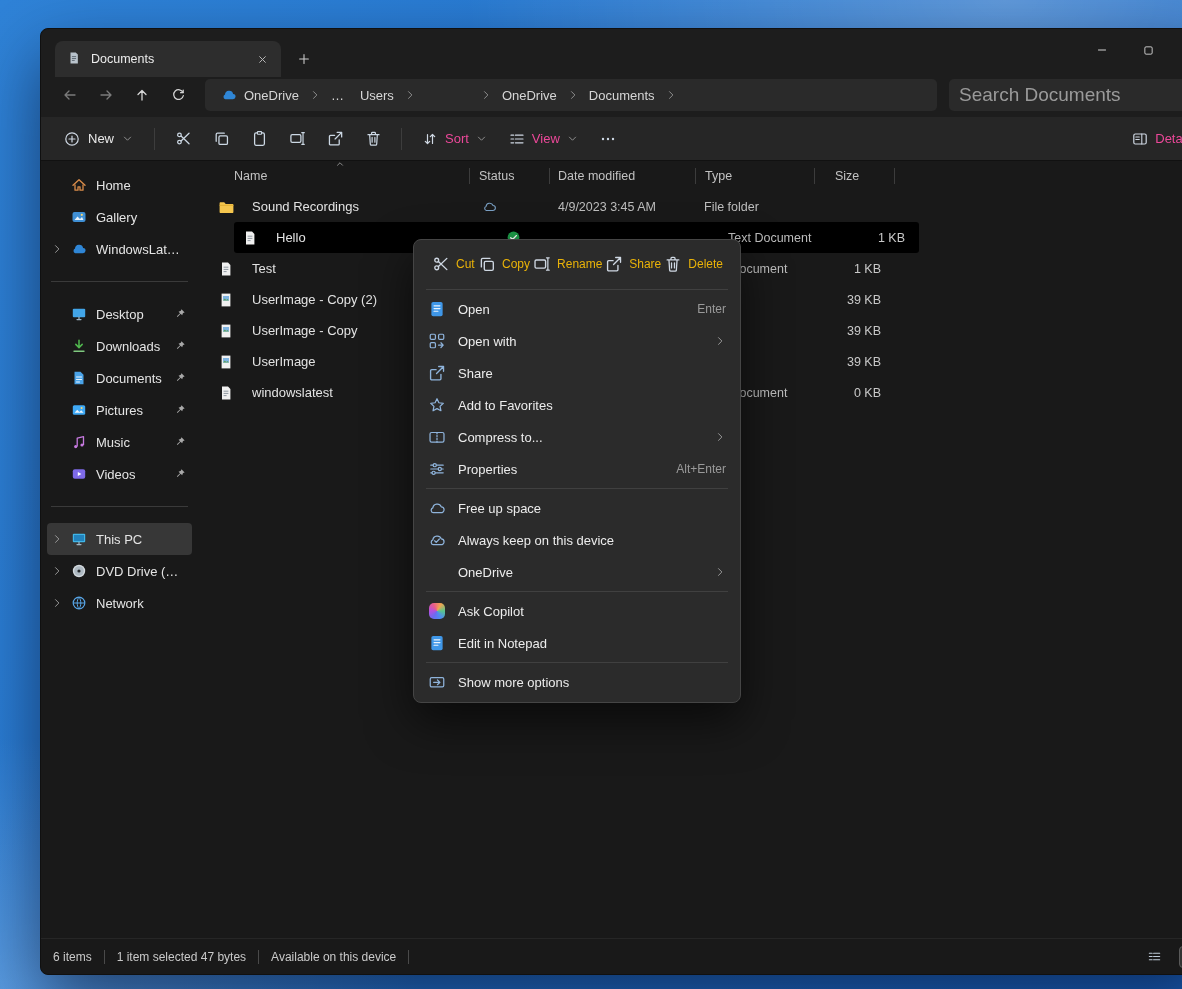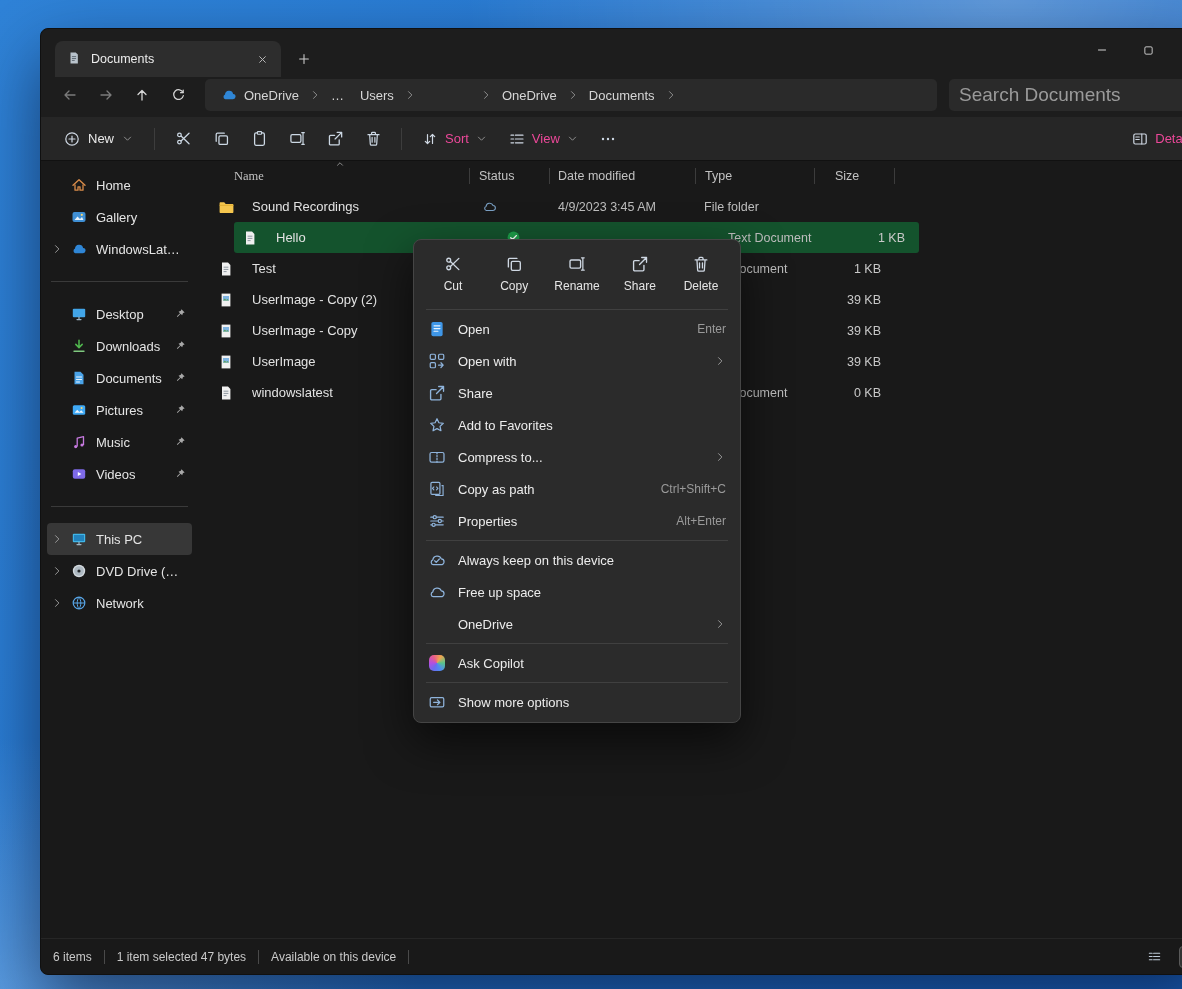--- a/index.html
+++ b/index.html
@@ -62,41 +62,41 @@
   .s-chev { position:absolute; left:4px; top:50%; transform:translateY(-50%); color:#9a9a9a; display:flex; }
   .s-ic { width:16px; height:16px; flex:none; display:flex; }
   .s-label { flex:1; white-space:nowrap; overflow:hidden; text-overflow:ellipsis; color:#e4e4e4; font-size:13px; }
   .pin { color:#a8a8a8; display:flex; flex:none; }
   .side-sep { height:1px; background:#3a3a3a; margin:16px 10px; }
   
   .filearea { flex:1; min-width:0; position:relative; }
   .cols { display:flex; height:30px; margin-left:12px; width:685px; align-items:center; color:#c2c2c2; font-size:12.5px; }
   .col { position:relative; height:100%; display:flex; align-items:center; }
   .col::after { content:''; position:absolute; right:0; top:7px; bottom:7px; width:1px; background:#3c3c3c; }
-  .col-name   { width:260px; padding-left:24px;font-family:Liberation Serif, serif; }
+  .col-name   { width:260px; padding-left:24px; }
   .col-status { width:80px;  padding-left:9px; }
   .col-date   { width:146px; padding-left:8px; }
   .col-type   { width:119px; padding-left:9px; }
   .col-size   { width:80px;  padding-left:20px; }
   .sortcaret { position:absolute; left:50%; top:-2px; transform:translateX(-50%); color:#9a9a9a; display:flex; }
   .row { display:flex; height:31px; margin-left:12px; width:685px; align-items:center; border-radius:3px; color:#e2e2e2; }
-  .row.selected { background:#14532d;margin-left:36px; }
+  .row.selected { background:#000000;margin-left:36px; }
   .c-name { width:260px; display:flex; align-items:center; gap:18px; padding-left:8px; white-space:nowrap; overflow:hidden; }
   .c-status { width:80px; padding-left:12px; display:flex; align-items:center; }
   .c-date { width:146px; padding-left:8px; color:#bdbdbd; font-size:12.5px; white-space:nowrap; overflow:hidden; }
   .c-type { width:119px; padding-left:8px; color:#bdbdbd; font-size:12.5px; white-space:nowrap; overflow:hidden; }
   .c-size { width:80px; padding-right:14px; text-align:right; color:#c9c9c9; font-size:12.5px; }
   .f-ic { width:16px; height:16px; flex:none; display:flex; }
   
   .menu { position:absolute; left:372px; top:210px; width:328px; z-index:30;
     background:#2b2b2b; border:1px solid #454545; border-radius:8px;
     box-shadow:0 18px 46px rgba(0,0,0,.6); padding:4px; }
   .menu-quick { display:flex; justify-content:space-between; padding:7px 12px 9px; }
-  .mq { min-width:46px; display:flex; flex-direction:column; align-items:center; gap:6px;
-    font-size:12px; color:#e5e5e5; padding:4px 2px; border-radius:5px; }
+  .mq { min-width:46px; display:flex; flex-direction:row; align-items:center; gap:6px;
+    font-size:12px; color:#eab308; padding:4px 2px; border-radius:5px; }
   .mq-ic { width:18px; height:18px; display:flex; color:#cfd8e3; }
   .msep { height:1px; background:#404040; margin:3px 8px; }
   .mitem { height:32px; display:flex; align-items:center; gap:12px; padding:0 10px; border-radius:4px; font-size:13px; }
   .m-ic { width:18px; height:18px; flex:none; display:flex; color:#8fb4dc; }
   .m-label { flex:1; color:#ececec; white-space:nowrap; }
   .m-short { color:#9a9a9a; font-size:12px; }
   .m-arrow { color:#9a9a9a; display:flex; }
   .copilot-ic { width:16px; height:16px; border-radius:5px; margin:1px;
     background:conic-gradient(from 210deg at 50% 50%, #6b6bf0, #b44fe0, #e85c8a, #f0a44f, #58c48a, #4f8df0, #6b6bf0); }
   
@@ -756,75 +756,73 @@
       <span class="m-label">Compress to...</span>
       <span class="m-arrow">
           <svg viewBox="0 0 16 16" width="12" height="12">
             <path d="M6 3.5l4.5 4.5L6 12.5" stroke="currentColor" stroke-width="1.3" fill="none" stroke-linecap="round" stroke-linejoin="round"></path>
           </svg>
         </span>
     </div>
     <div class="mitem">
       <span class="m-ic">
           <svg viewBox="0 0 16 16">
-            <rect x="2.6" y="2.2" width="8" height="10.6" rx="1" stroke="currentColor" stroke-width="1.1" fill="none"></rect>
-            <path d="M5.2 6.2L4 7.5l1.2 1.3M7.6 6.2l1.2 1.3-1.2 1.3" stroke="currentColor" stroke-width="1" fill="none" stroke-linecap="round" stroke-linejoin="round"></path>
-            <path d="M12.4 5h1v8.8H6.8" stroke="currentColor" stroke-width="1" fill="none" stroke-linecap="round"></path>
-          </svg>
-        </span>
-      <span class="m-label">Copy as path</span>
-      <span class="m-short">Ctrl+Shift+C</span>
-    </div>
-    <div class="mitem">
-      <span class="m-ic">
-          <svg viewBox="0 0 16 16">
             <path d="M2.5 4.6h11M2.5 8h11M2.5 11.4h11" stroke="currentColor" stroke-width="1.1" fill="none" stroke-linecap="round"></path>
             <circle cx="6" cy="4.6" r="1.4" fill="#2b2b2b" stroke="currentColor" stroke-width="1.1"></circle>
             <circle cx="10.5" cy="8" r="1.4" fill="#2b2b2b" stroke="currentColor" stroke-width="1.1"></circle>
             <circle cx="5" cy="11.4" r="1.4" fill="#2b2b2b" stroke="currentColor" stroke-width="1.1"></circle>
           </svg>
         </span>
       <span class="m-label">Properties</span>
       <span class="m-short">Alt+Enter</span>
     </div>
     <div class="msep"></div>
 
     <div class="mitem">
       <span class="m-ic">
           <svg viewBox="0 0 16 16">
             <path d="M4.6 12.2h6.9a2.6 2.6 0 0 0 .3-5.2 3.9 3.9 0 0 0-7.5.9 2.25 2.25 0 0 0 .3 4.3z" stroke="currentColor" stroke-width="1.1" fill="none" stroke-linejoin="round"></path>
+          </svg>
+        </span>
+      <span class="m-label">Free up space</span>
+    </div>
+    <div class="mitem">
+      <span class="m-ic">
+          <svg viewBox="0 0 16 16">
+            <path d="M4.6 12.2h6.9a2.6 2.6 0 0 0 .3-5.2 3.9 3.9 0 0 0-7.5.9 2.25 2.25 0 0 0 .3 4.3z" stroke="currentColor" stroke-width="1.1" fill="none" stroke-linejoin="round"></path>
             <path d="M5.9 8.7l1.4 1.4 2.8-3" stroke="currentColor" stroke-width="1.1" fill="none" stroke-linecap="round" stroke-linejoin="round"></path>
           </svg>
         </span>
       <span class="m-label">Always keep on this device</span>
-    </div>
-    <div class="mitem">
-      <span class="m-ic">
-          <svg viewBox="0 0 16 16">
-            <path d="M4.6 12.2h6.9a2.6 2.6 0 0 0 .3-5.2 3.9 3.9 0 0 0-7.5.9 2.25 2.25 0 0 0 .3 4.3z" stroke="currentColor" stroke-width="1.1" fill="none" stroke-linejoin="round"></path>
-          </svg>
-        </span>
-      <span class="m-label">Free up space</span>
     </div>
     <div class="mitem">
       <span class="m-ic"></span>
       <span class="m-label">OneDrive</span>
       <span class="m-arrow">
           <svg viewBox="0 0 16 16" width="12" height="12">
             <path d="M6 3.5l4.5 4.5L6 12.5" stroke="currentColor" stroke-width="1.3" fill="none" stroke-linecap="round" stroke-linejoin="round"></path>
           </svg>
         </span>
     </div>
     <div class="msep"></div>
 
     <div class="mitem">
       <span class="m-ic">
           <span class="copilot-ic"></span>
         </span>
       <span class="m-label">Ask Copilot</span>
+    </div>
+    <div class="mitem">
+      <span class="m-ic">
+          <svg viewBox="0 0 16 16">
+            <rect x="3" y="1.8" width="10" height="12.6" rx="1.6" fill="#3f97e8"></rect>
+            <path d="M5.4 5.2h5.2M5.4 7.6h5.2M5.4 10h3.4" stroke="#eaf4fd" stroke-width="1.1" stroke-linecap="round"></path>
+          </svg>
+        </span>
+      <span class="m-label">Edit in Notepad</span>
     </div>
     <div class="msep"></div>
 
     <div class="mitem">
       <span class="m-ic">
           <svg viewBox="0 0 16 16">
             <rect x="2" y="4.2" width="12" height="8.2" rx="1.2" stroke="currentColor" stroke-width="1.1" fill="none"></rect>
             <path d="M5 8.3h5.4M8.4 6.2l2.2 2.1-2.2 2.1" stroke="currentColor" stroke-width="1.1" fill="none" stroke-linecap="round" stroke-linejoin="round"></path>
           </svg>
         </span>

